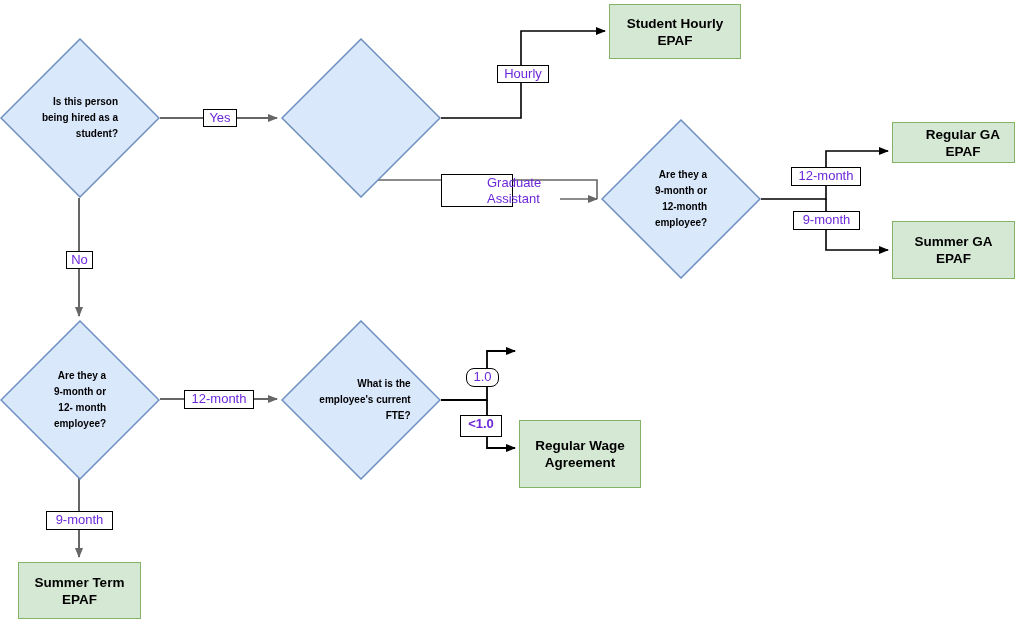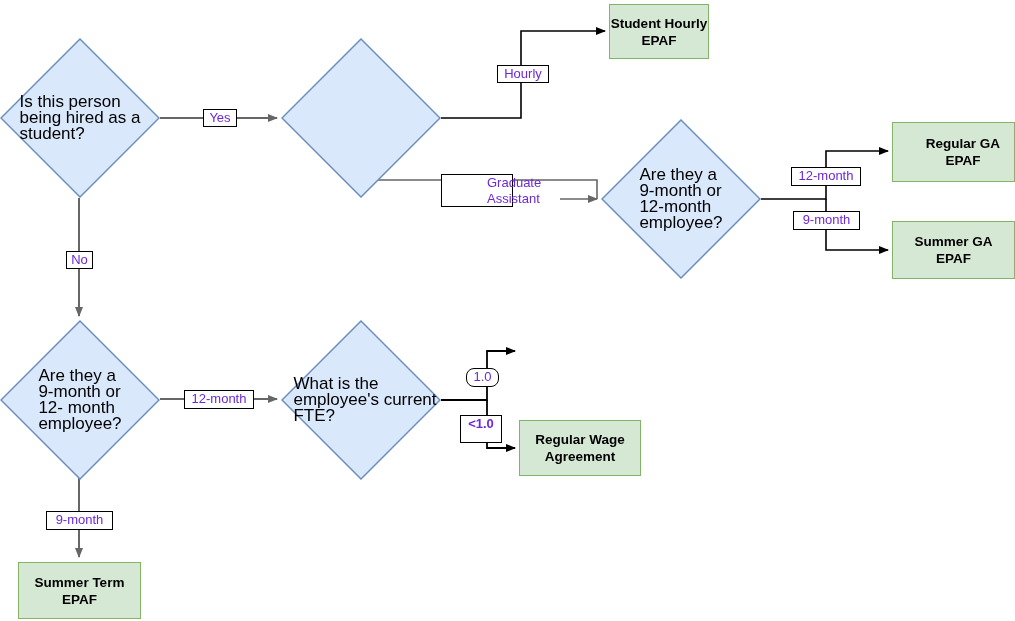--- a/index.html
+++ b/index.html
@@ -39,23 +39,23 @@
   .diamond .shape {
     position: absolute;
     left: 0;
     top: 0;
     width: 100%;
     height: 100%;
   }
   .diamond .dlabel {
     position: relative;
     z-index: 2;
-    text-align: left;
-    font-weight: normal;
-    font-size: 17px;
+    text-align: right;
+    font-weight: bold;
+    font-size: 10px;
     line-height: 16px;
     color: #000000;
     padding: 0 14px;
     white-space: pre-line;
   }
   
   .greenbox {
     background: #d5e8d4;
     border: 1px solid #82b366;
     display: flex;
@@ -167,37 +167,37 @@
 
   <div class="node diamond" style="left:281px; top:320px; width:160px; height:160px;">
     <svg class="shape" viewBox="0 0 160 160" preserveAspectRatio="none">
       <polygon points="80,1 159,80 80,159 1,80" fill="#dae8fc" stroke="#6c8ebf" stroke-width="1.5"></polygon>
     </svg>
     <div class="dlabel" style="padding:0 4px;margin-left:8px;">What is the
 employee's current
 FTE?</div>
   </div>
 
-  <div class="node greenbox" style="left:609px; top:4px; width:100px; height:55px;">
+  <div class="node greenbox" style="left:609px; top:4px; width:132px; height:55px;">
     <span>Student Hourly
 EPAF</span>
   </div>
 
-  <div class="node greenbox" style="left:892px; top:122px; width:123px; height:60px;padding-left:19px;">
+  <div class="node greenbox" style="left:892px; top:122px; width:123px; height:41px;padding-left:19px;">
     <span>Regular GA
 EPAF</span>
   </div>
 
   <div class="node greenbox" style="left:892px; top:221px; width:123px; height:58px;">
     <span>Summer GA
 EPAF</span>
   </div>
 
 
-  <div class="node greenbox" style="left:519px; top:420px; width:122px; height:56px;">
+  <div class="node greenbox" style="left:519px; top:420px; width:122px; height:68px;">
     <span>Regular Wage
 Agreement</span>
   </div>
 
   <div class="node greenbox" style="left:18px; top:562px; width:123px; height:57px;">
     <span>Summer Term
 EPAF</span>
   </div>
 
   <div class="edgelabel" style="left:203px; top:109px; width:34px; height:18px;">Yes</div>
@@ -212,15 +212,15 @@
   <div class="edgelabel" style="left:791px; top:167px; width:70px; height:19px;">12-month</div>
 
   <div class="edgelabel" style="left:793px; top:211px; width:67px; height:19px;">9-month</div>
 
   <div class="edgelabel" style="left:184px; top:390px; width:70px; height:19px;">12-month</div>
 
   <div class="edgelabel" style="left:46px; top:511px; width:67px; height:19px;">9-month</div>
 
   <div class="edgelabel" style="left:466px; top:368px; width:33px; height:19px;border-radius:8px;">1.0</div>
 
-  <div class="edgelabel" style="left:460px; top:415px; width:42px; height:28px; font-weight:bold;">&lt;1.0</div>
+  <div class="edgelabel" style="left:460px; top:415px; width:42px; height:22px; font-weight:bold;">&lt;1.0</div>
 
 </div>
 
 </body></html>

